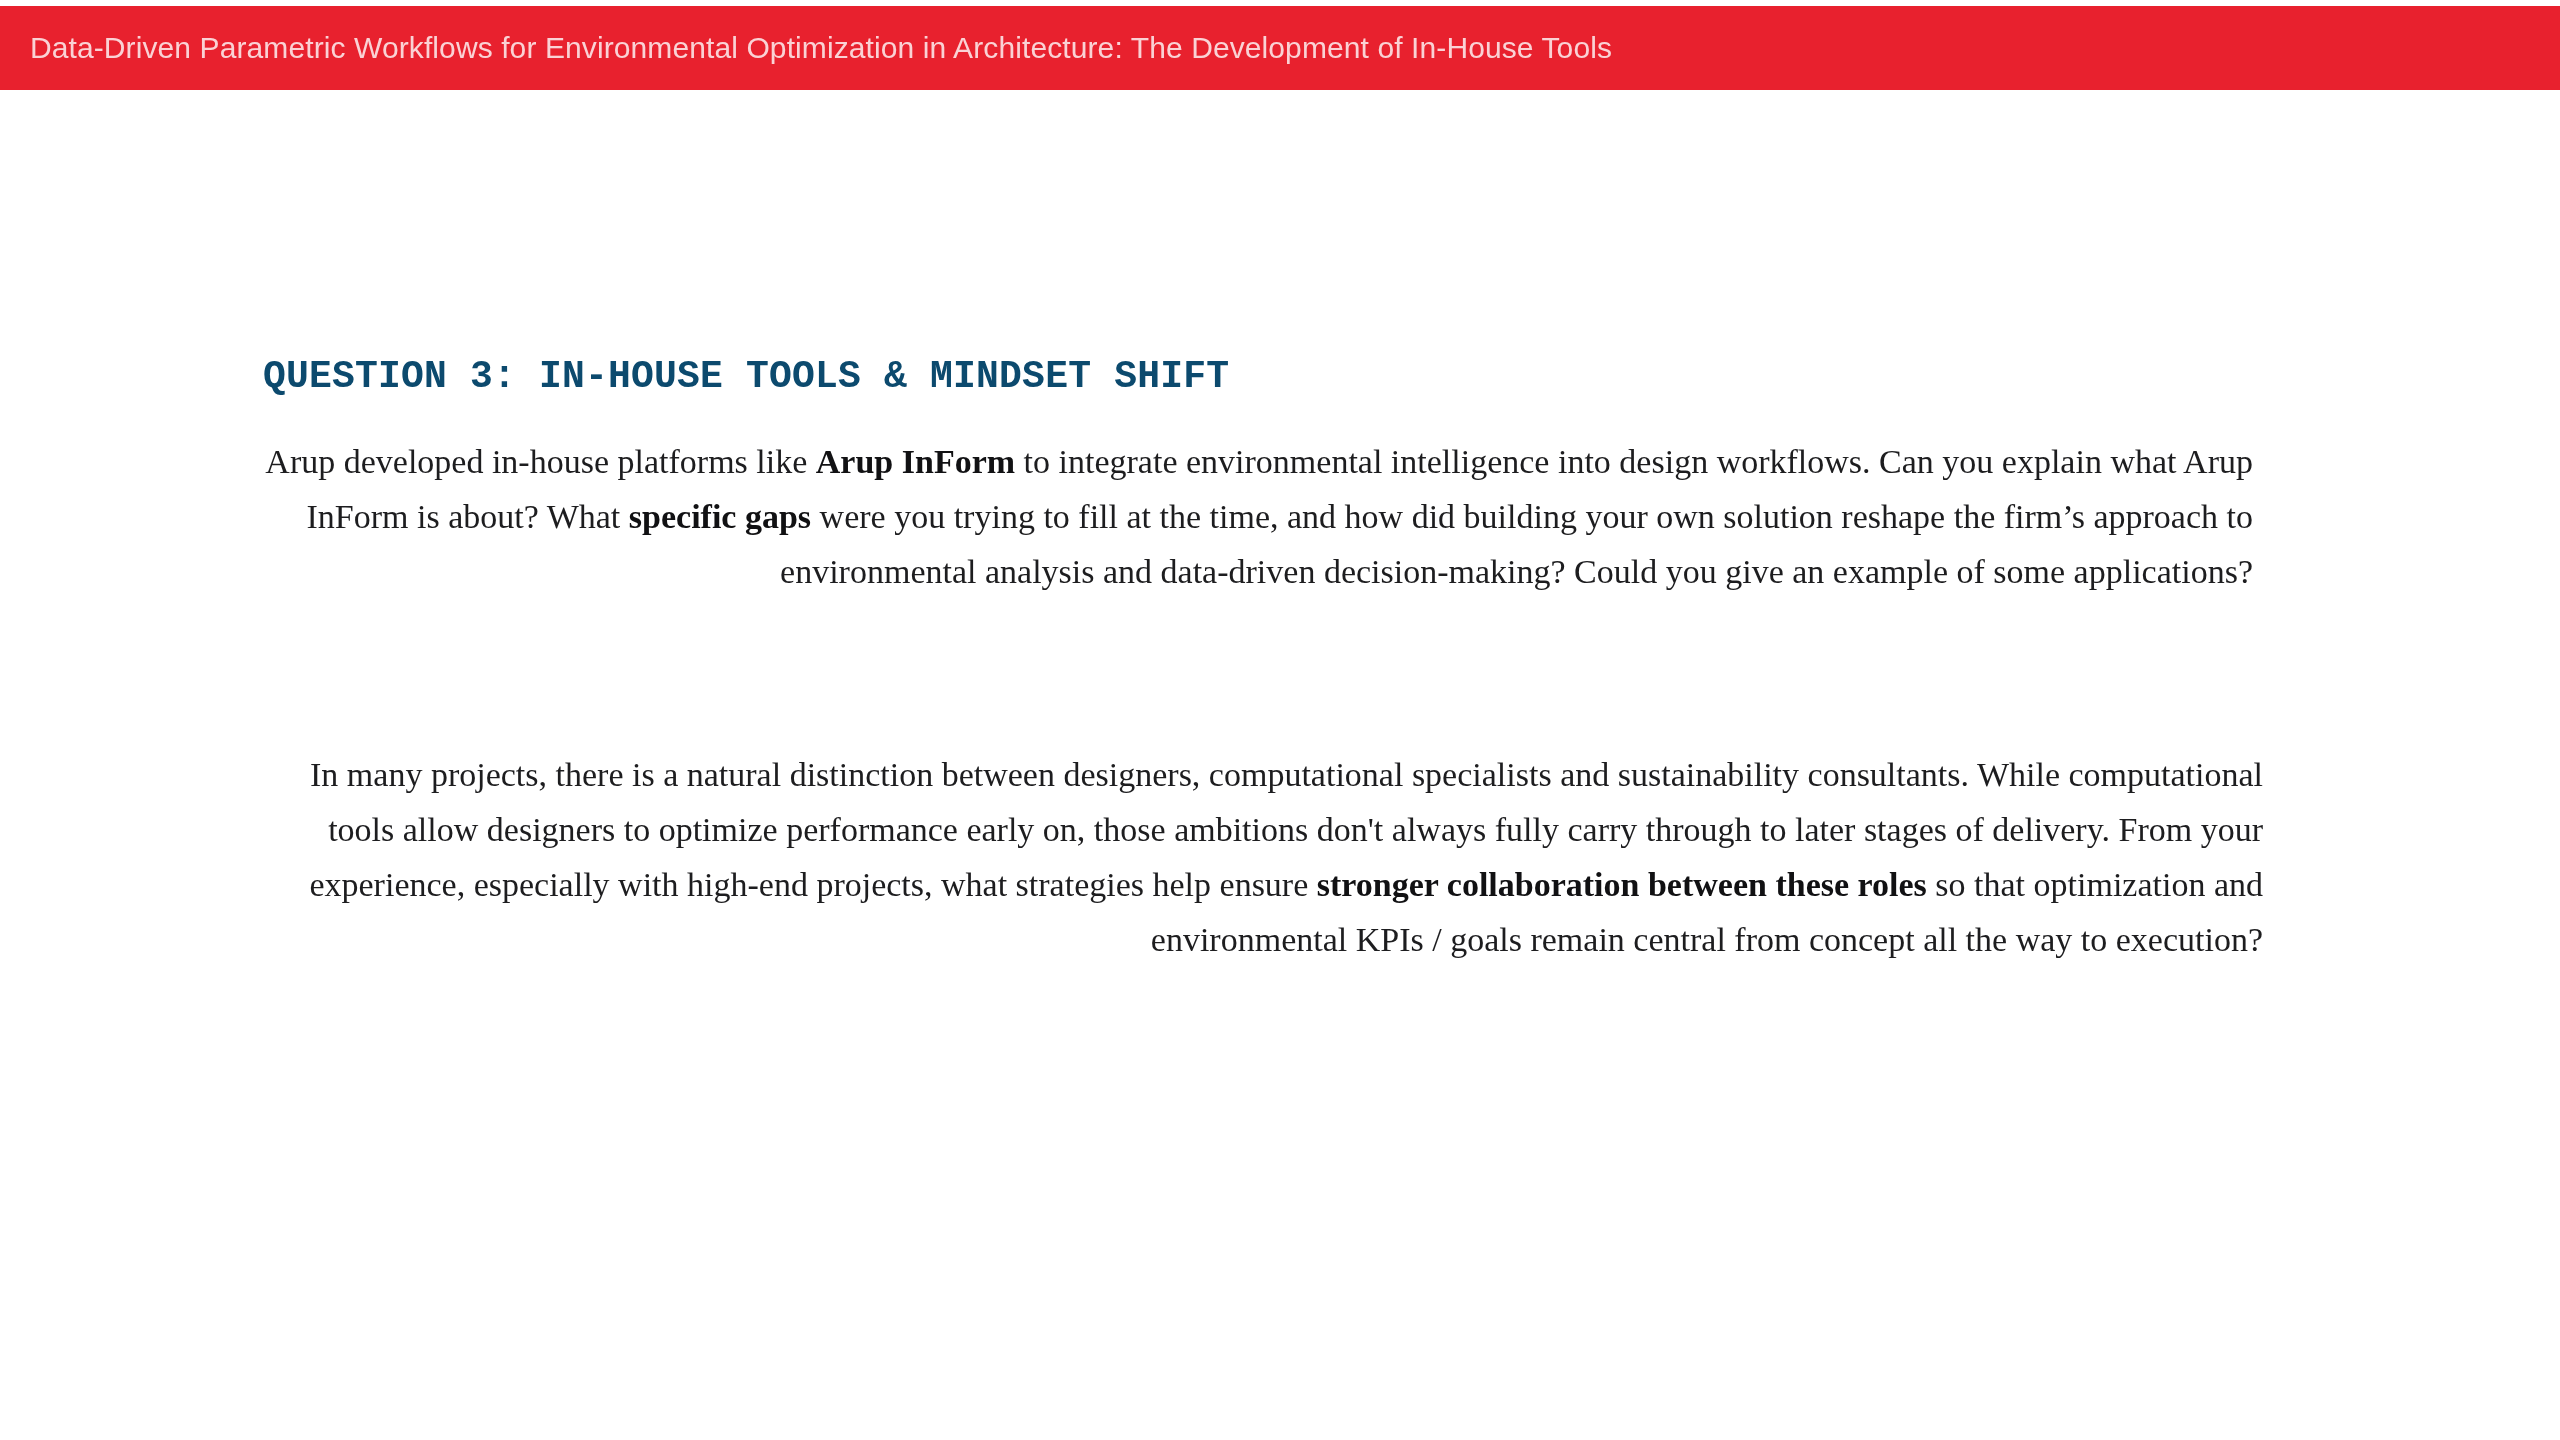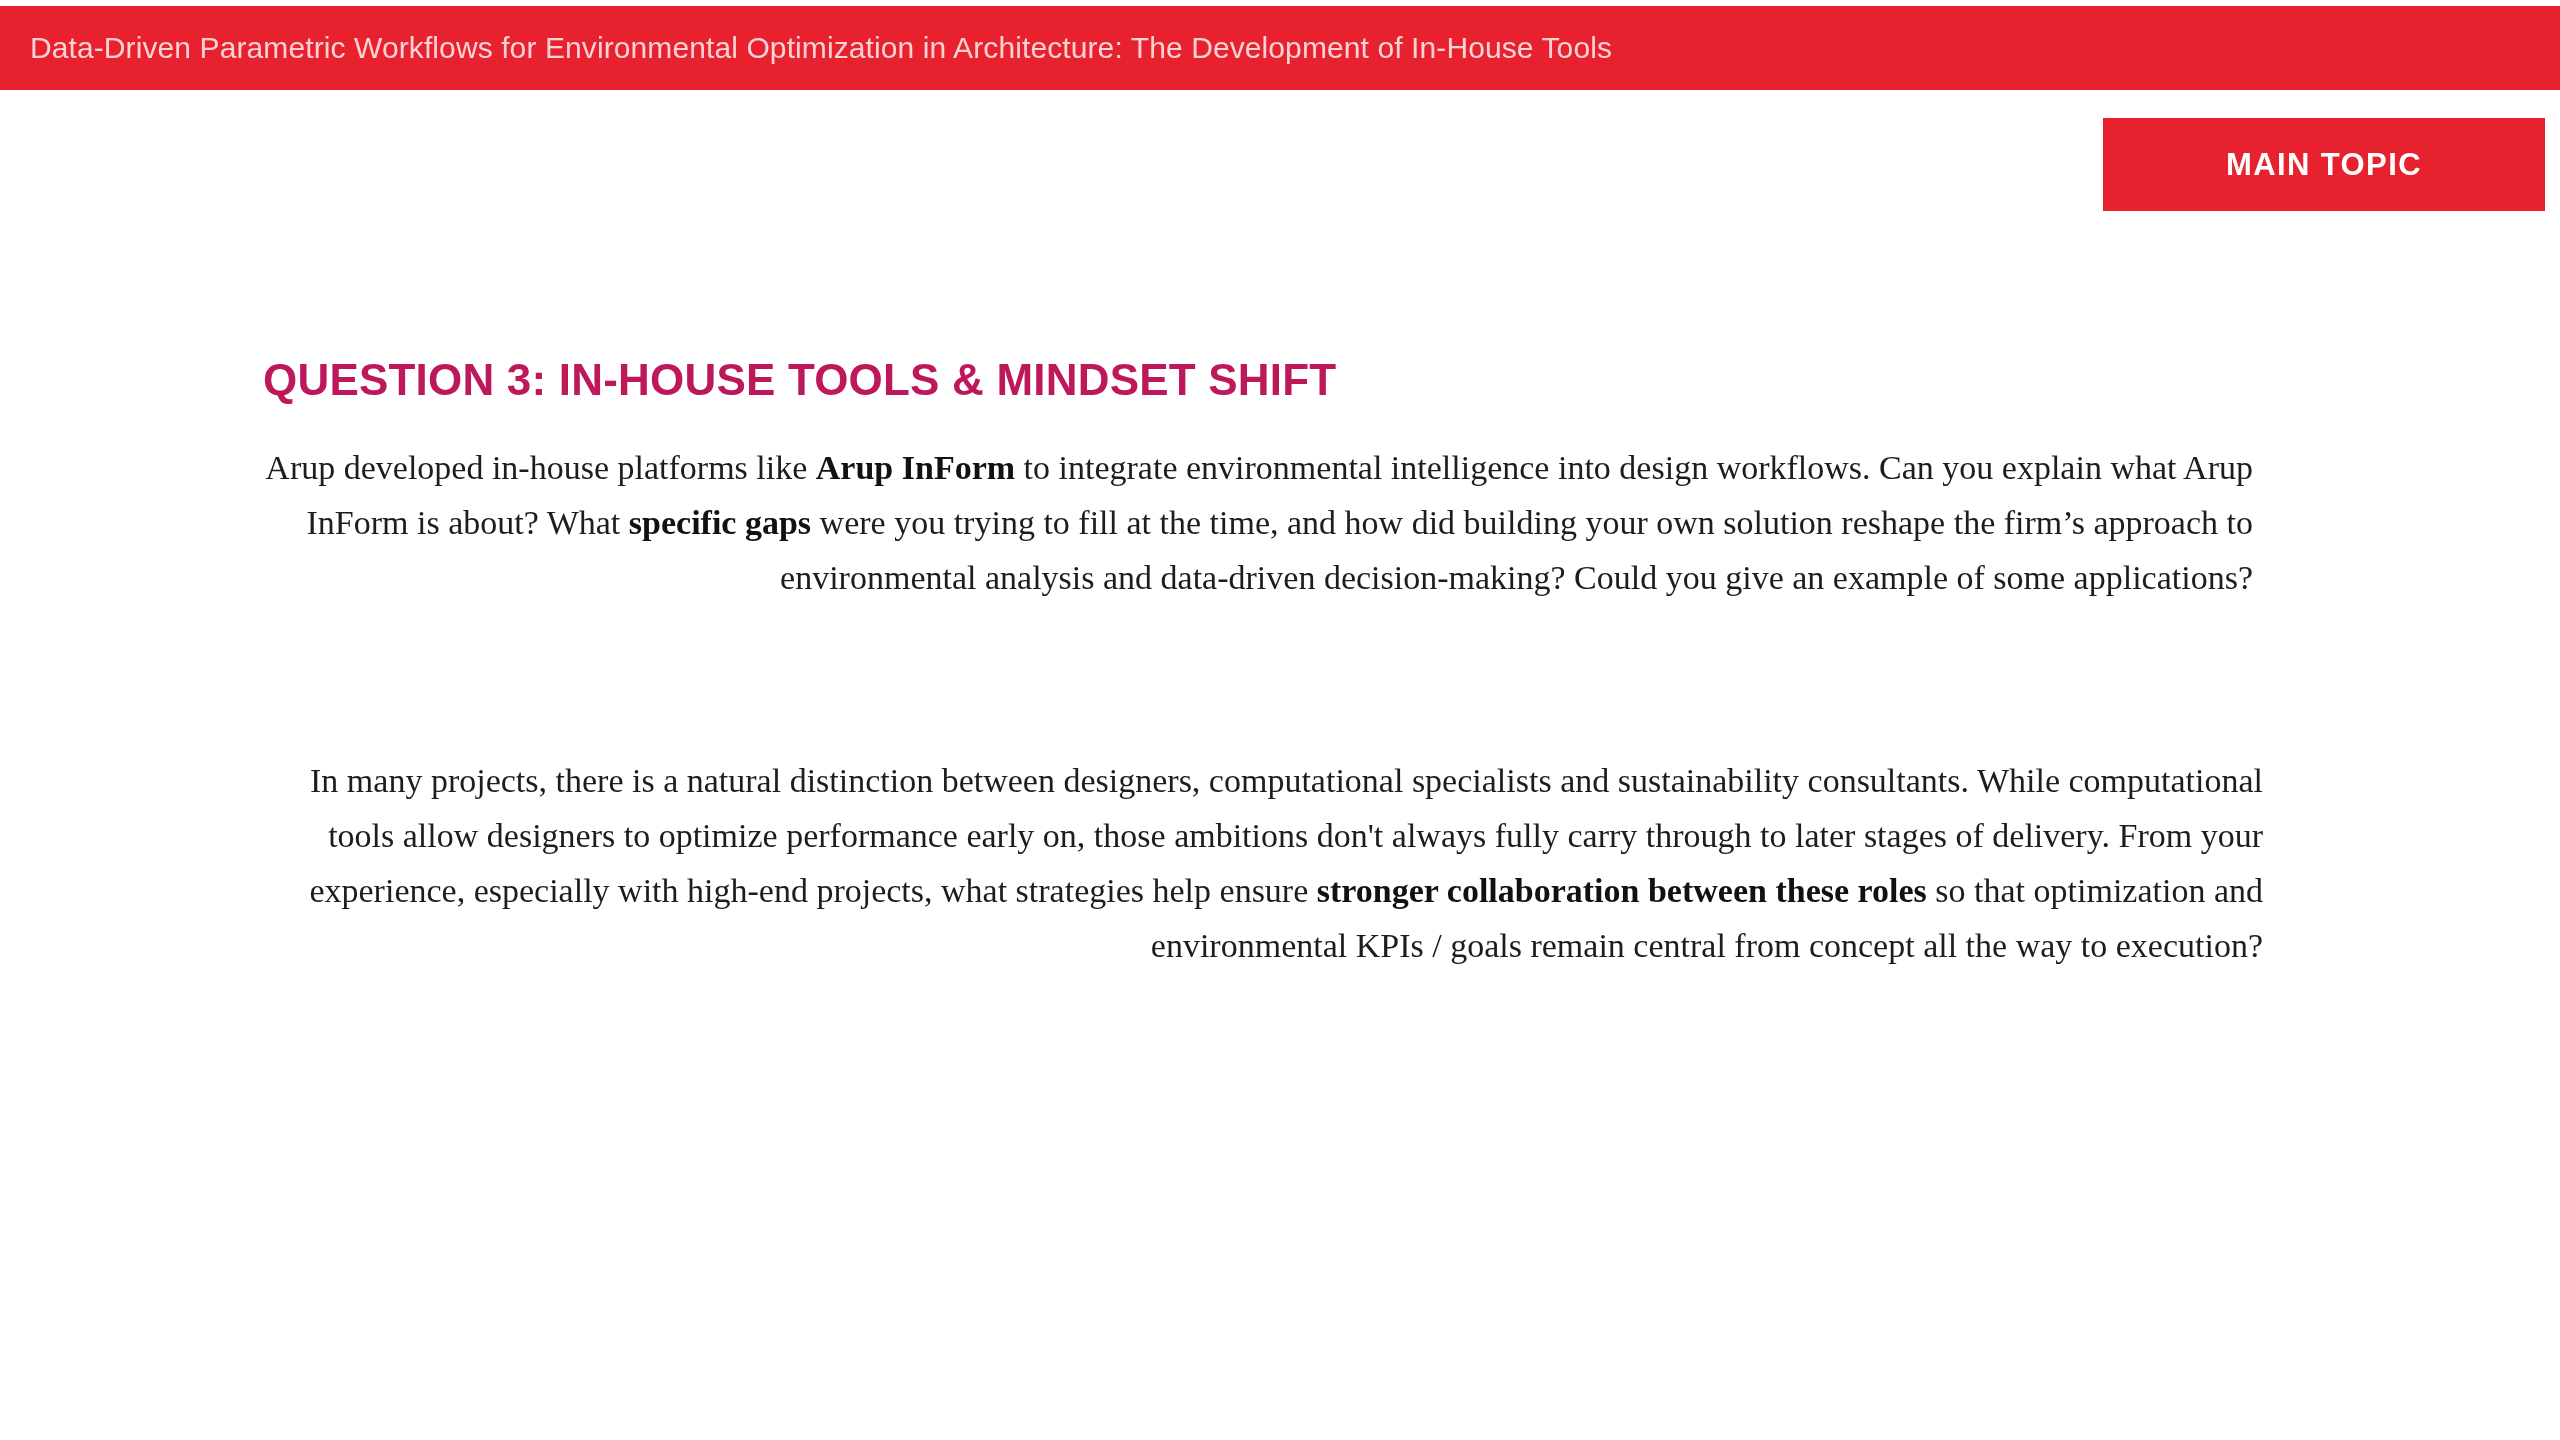--- a/index.html
+++ b/index.html
@@ -70,25 +70,25 @@
   .content {
     position: absolute;
     left: 263px;
     top: 350px;
     width: 2100px;
   }
 
   .qblock { margin-bottom: 0; }
 
   .q-heading {
-    font-family: Liberation Sans, sans-serif;
-    font-size: 44px;
+    font-family: Liberation Mono, monospace;
+    font-size: 38px;
     font-weight: 700;
     letter-spacing: 0.2px;
-    color: #be185d;
+    color: #0c4a6e;
     line-height: 1.1;
     white-space: nowrap;
   }
 
   .q-body {
     margin-top: 36px;
     font-family: Liberation Serif, serif;
     font-size: 34px;
     font-weight: 400;
     color: #1d1d1f;
@@ -105,23 +105,20 @@
 </style>
 </head>
 <body>
 
 <div class="slide">
 
   <div class="header-bar">
     <div class="header-title">Data-Driven Parametric Workflows for Environmental Optimization in Architecture: The Development of In-House Tools</div>
   </div>
 
-  <div class="main-topic-badge">
-    <span class="main-topic-label">MAIN TOPIC</span>
-  </div>
 
   <div class="content">
 
     <div class="qblock">
       <h2 class="q-heading">QUESTION 3: IN-HOUSE TOOLS &amp; MINDSET SHIFT</h2>
       <p class="q-body">Arup developed in-house platforms like <b>Arup InForm</b> to integrate environmental intelligence into design workflows. Can you explain what Arup InForm is about? What <b>specific gaps</b> were you trying to fill at the time, and how did building your own solution reshape the firm’s approach to environmental analysis and data-driven decision-making? Could you give an example of some applications?</p>
     </div>
 
     <div class="spacer-between"></div>
 

